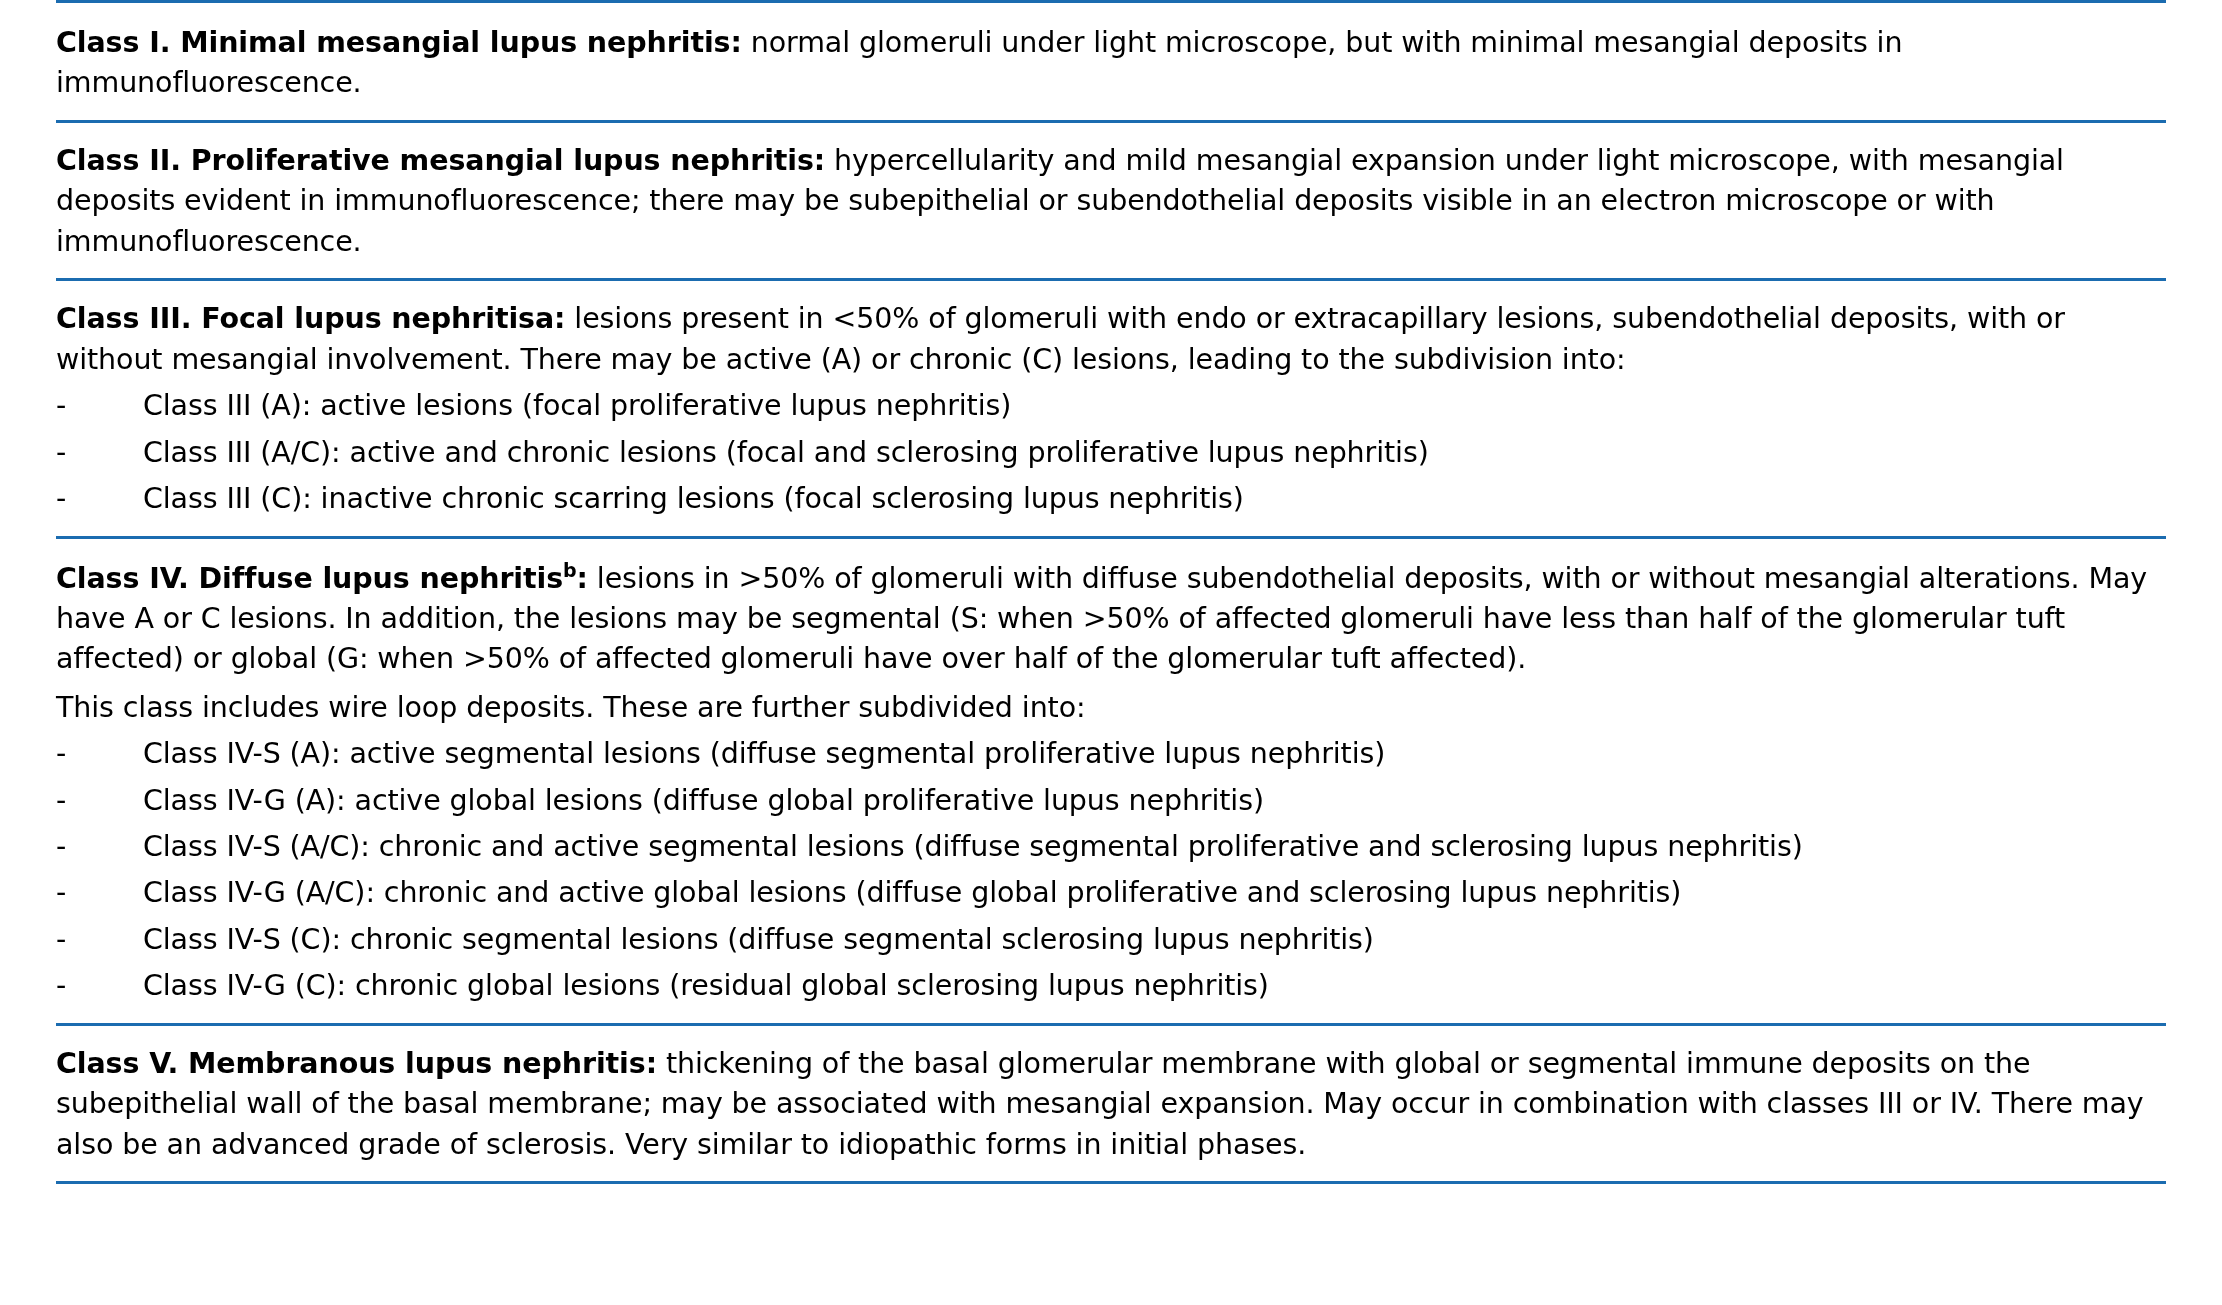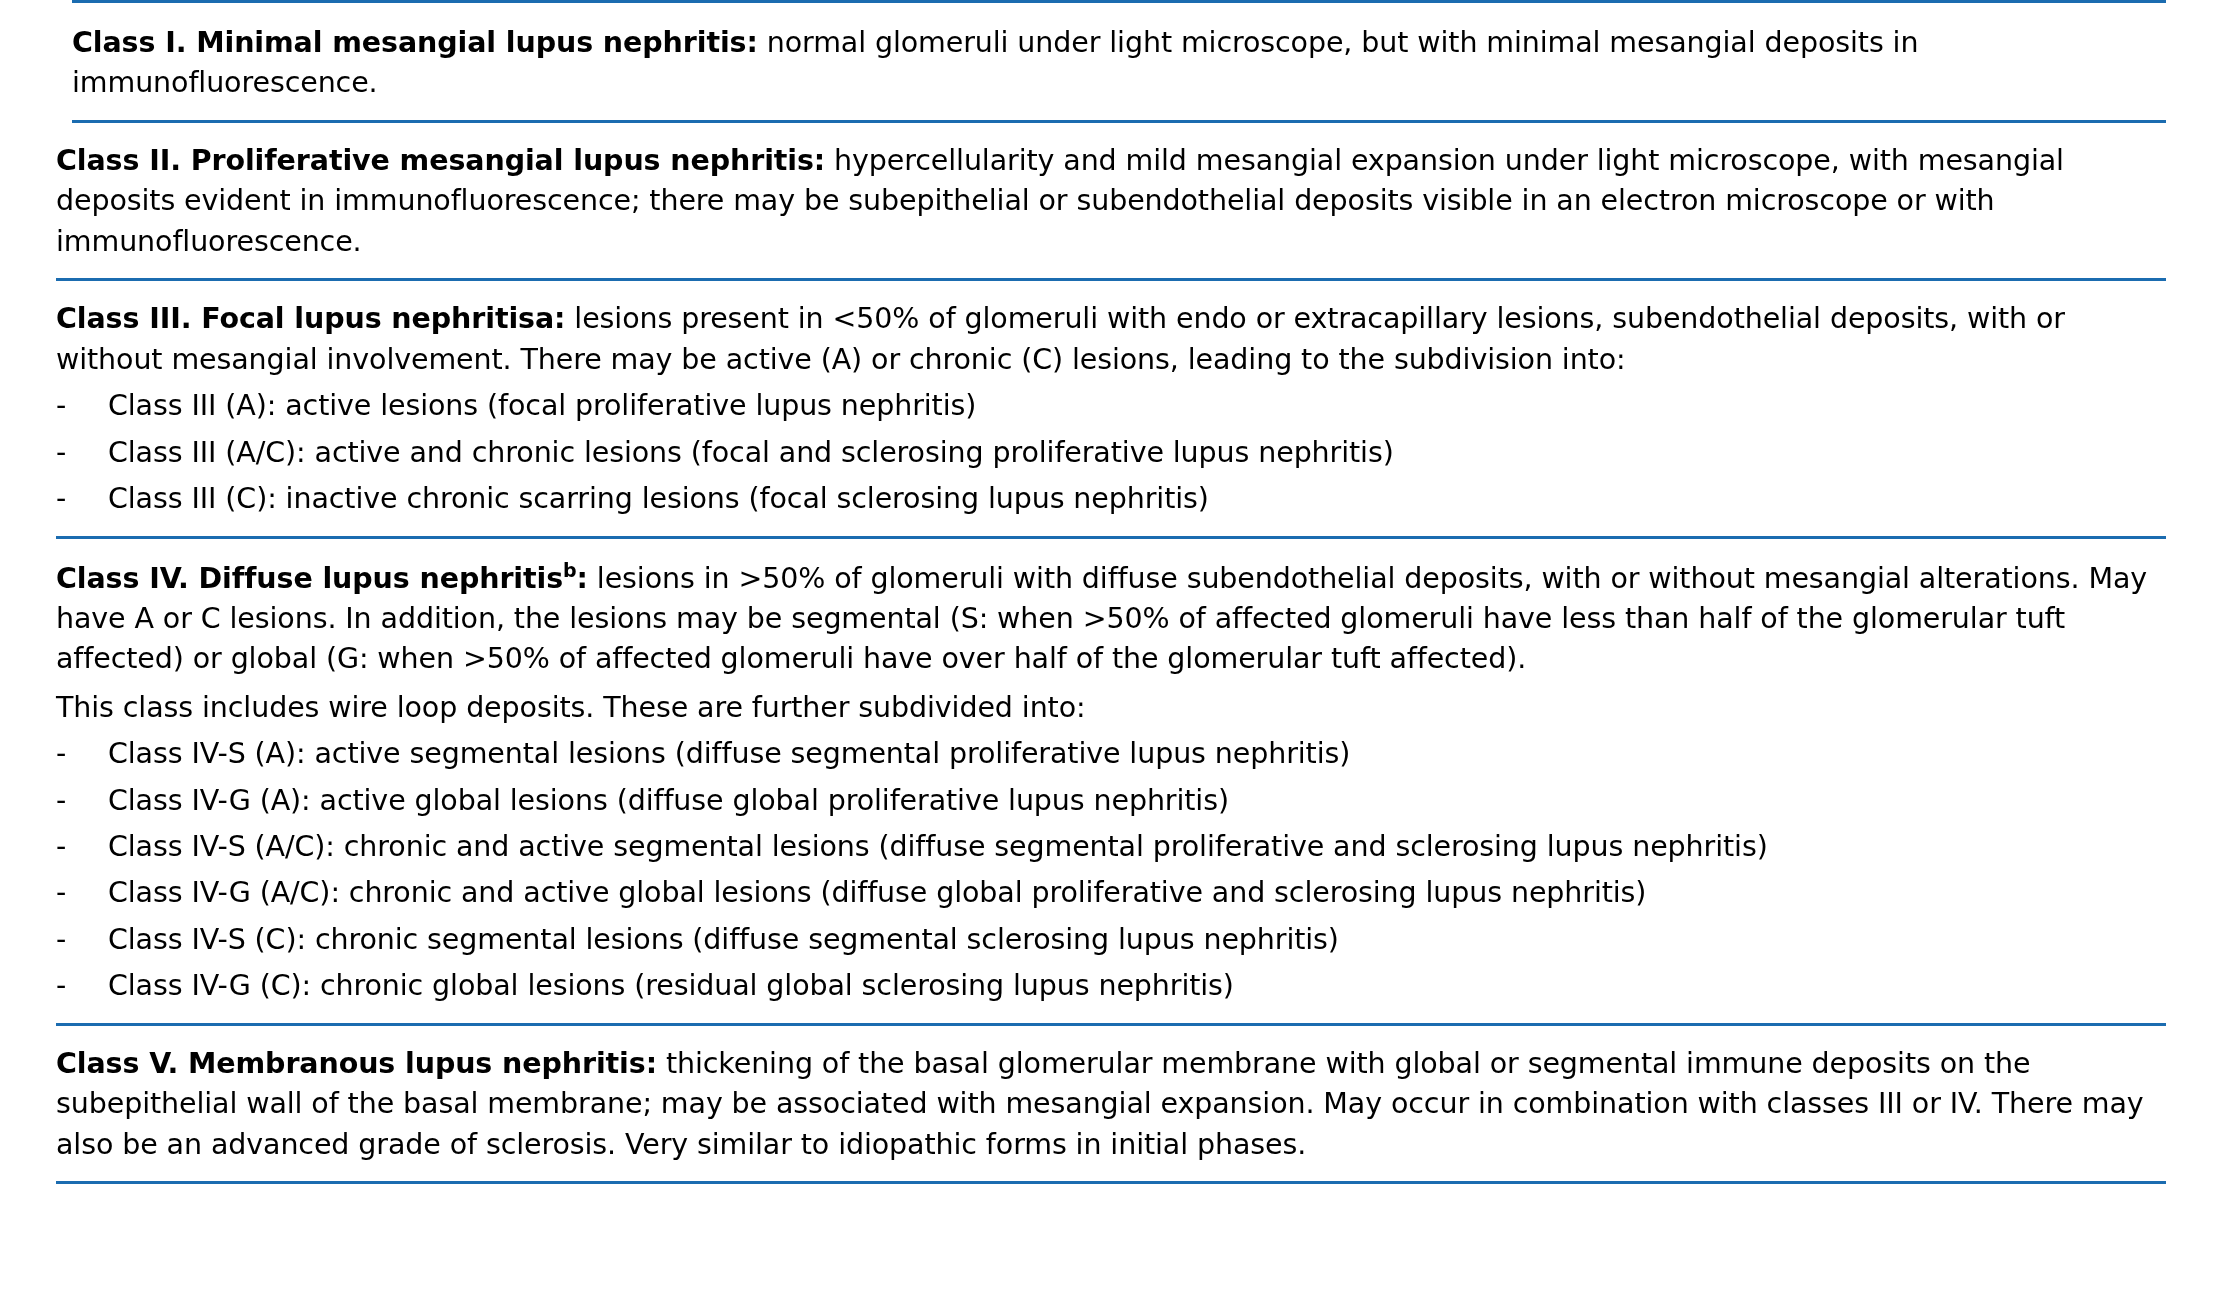--- a/index.html
+++ b/index.html
@@ -18,21 +18,20 @@
     width: 2222px;
     padding: 0 56px;
   }
   .row {
     border-bottom: 3px solid #1b6cb0;
     padding: 18px 0 16px 0;
   }
   .row:first-child {
     border-top: 3px solid #1b6cb0;
     padding-top: 20px;
-    margin-left: 16px;
   }
   .row:last-child {
     border-bottom: 3px solid #1b6cb0;
   }
   .para {
     font-size: 28.5px;
     line-height: 1.42;
     letter-spacing: -0.1px;
     margin: 0;
     text-align: left;
@@ -60,20 +59,21 @@
     display: flex;
     align-items: flex-start;
     margin-top: 6px;
   }
   ul.sublist li .dash {
     width: 52px;
     flex: 0 0 52px;
   }
   ul.sublist li .txt {
     flex: 1 1 auto;
+    margin-left: 35px;
   }
 </style>
 </head>
 <body>
 
 <div class="table-wrap">
 
   <div class="row">
     <p class="para"><span class="lead">Class I. Minimal mesangial lupus nephritis:</span><span> normal glomeruli under light microscope, but with minimal mesangial deposits in immunofluorescence.</span></p>
   </div>

